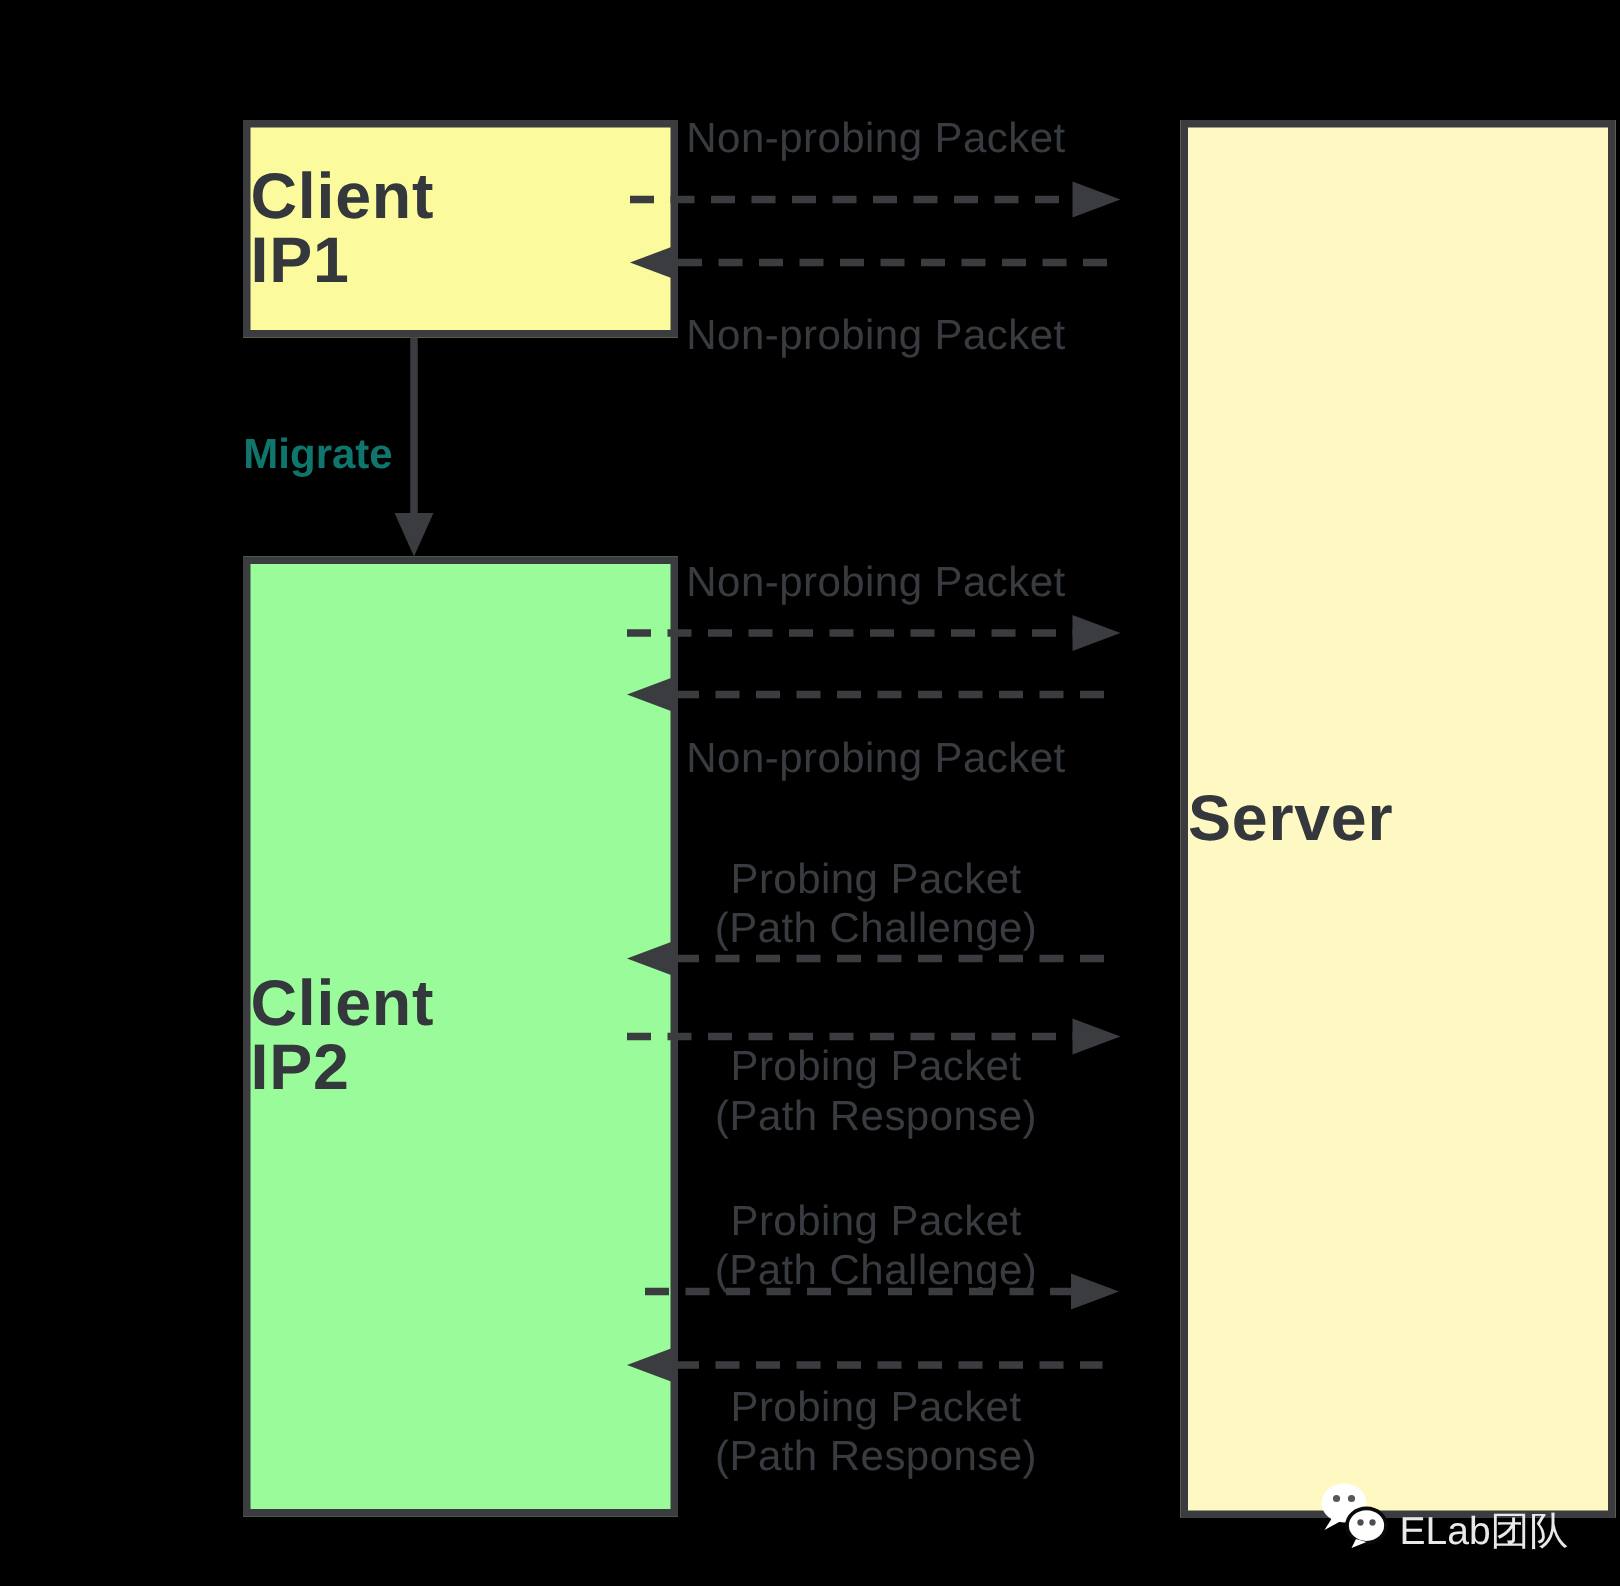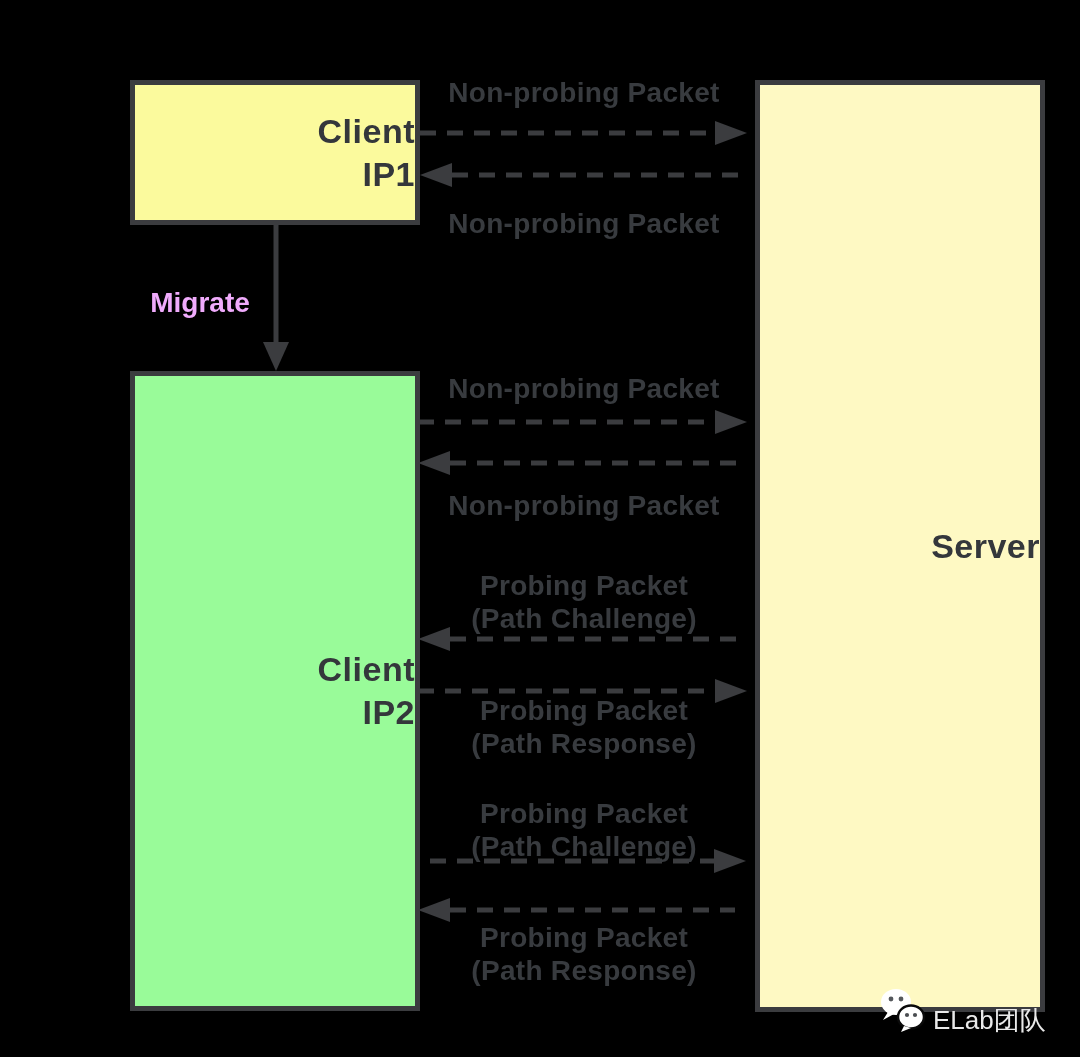--- a/index.html
+++ b/index.html
@@ -2,36 +2,37 @@
 <html><head>
 <meta charset="utf-8">
 <style>
   html,body{margin:0;padding:0;background:#000;}
   .stage{
     position:relative;width:1080px;height:1057px;background:#000;
     font-family:"Liberation Sans","DejaVu Sans",sans-serif;overflow:hidden;
   }
   .node{
     position:absolute;box-sizing:border-box;border:5px solid #3B3C3F;
-    display:flex;flex-direction:column;align-items:flex-end;justify-content:center;
-    color:#34373B;font-weight:700;font-size:34px;line-height:43px;text-align:center;
+    display:flex;flex-direction:column;align-items:flex-start;justify-content:center;
+    color:#34373B;font-weight:700;font-size:43px;line-height:43px;text-align:center;
     letter-spacing:.5px;
+    margin-left:32px;
   }
   .node-ip1{left:130px;top:80px;width:290px;height:145px;background:#FBFA9D;}
   .node-ip2{left:130px;top:371px;width:290px;height:640px;background:#99FB99;}
   .node-server{left:755px;top:80px;width:290px;height:932px;background:#fef9c3;}
   .arrows{position:absolute;left:0;top:0;z-index:1;}
   .msg{
     position:absolute;z-index:2;transform:translate(-50%,-50%);
-    color:#383B3F;font-weight:700;font-size:28px;line-height:33px;
+    color:#383B3F;font-weight:400;font-size:28px;line-height:33px;
     text-align:center;white-space:nowrap;letter-spacing:.3px;
   }
   .migrate-label{
-    position:absolute;z-index:2;left:200px;top:303px;transform:translate(-50%,-50%);
-    color:#f0abfc;font-weight:700;font-size:28px;white-space:nowrap;
+    position:absolute;z-index:2;left:212px;top:303px;transform:translate(-50%,-50%);
+    color:#0f766e;font-weight:700;font-size:28px;white-space:nowrap;
   }
   .watermark{
     position:absolute;z-index:5;left:878px;top:982px;display:flex;align-items:center;
   }
   .watermark-text{
     color:#E9E9E9;font-size:26px;font-weight:400;margin-left:7px;margin-top:21px;
     white-space:nowrap;
   }
 </style>
 </head>

